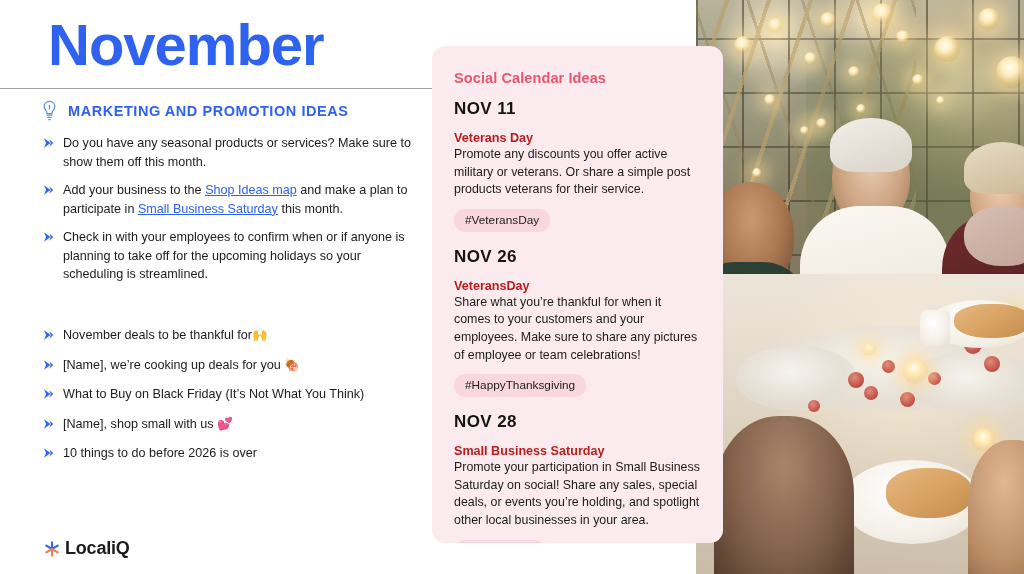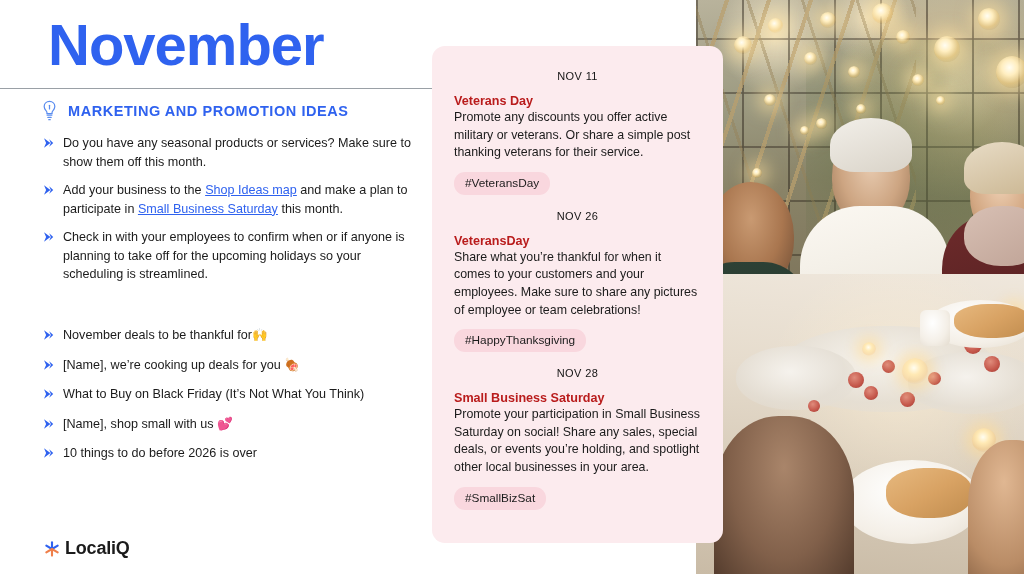--- a/index.html
+++ b/index.html
@@ -213,26 +213,25 @@
   }
   .card-title {
     font-size: 14.5px;
     font-weight: bold;
     color: #e8566f;
     margin-bottom: 13px;
     letter-spacing: 0.1px;
   }
   .entry { margin-bottom: 4px; }
   .entry-date {
-    font-size: 11px;
-    font-weight: normal;
+    font-size: 17px;
+    font-weight: bold;
     color: #141414;
     letter-spacing: 0.4px;
     margin-bottom: 2px;
-    text-align: center;
   }
   .entry-name {
     font-size: 12.6px;
     font-weight: bold;
     color: #b91c1c;
     margin-bottom: 1px;
     margin-top: 12px;
   }
   .entry-desc {
     font-size: 12.4px;
@@ -382,18 +381,19 @@
       <line x1="13.7" y1="4.7" x2="8" y2="8" stroke="#2f62ef"></line>
       <line x1="2.3" y1="11.3" x2="8" y2="8" stroke="#ef7f4a"></line>
       <line x1="13.7" y1="11.3" x2="8" y2="8" stroke="#ef7f4a"></line>
       <line x1="8" y1="14.6" x2="8" y2="8" stroke="#ef7f4a"></line>
     </g>
   </svg>
   <span class="logo-text">LocaliQ</span>
 </div>
 
 <div class="card">
+  <div class="card-title">Social Calendar Ideas</div>
   <div id="card-entries">
-      <div class="entry"><div class="entry-date">NOV 11</div><div class="entry-name">Veterans Day</div><div class="entry-desc">Promote any discounts you offer active military or veterans. Or share a simple post thanking veterans for their service.</div><div class="tag">#VeteransDay</div></div>
+      <div class="entry"><div class="entry-date">NOV 11</div><div class="entry-name">Veterans Day</div><div class="entry-desc">Promote any discounts you offer active military or veterans. Or share a simple post products veterans for their service.</div><div class="tag">#VeteransDay</div></div>
       <div class="entry"><div class="entry-date">NOV 26</div><div class="entry-name">VeteransDay</div><div class="entry-desc">Share what you’re thankful for when it comes to your customers and your employees. Make sure to share any pictures of employee or team celebrations!</div><div class="tag">#HappyThanksgiving</div></div>
       <div class="entry"><div class="entry-date">NOV 28</div><div class="entry-name">Small Business Saturday</div><div class="entry-desc">Promote your participation in Small Business Saturday on social! Share any sales, special deals, or events you’re holding, and spotlight other local businesses in your area.</div><div class="tag">#SmallBizSat</div></div>
     </div>
 </div>
 
 </body></html>

